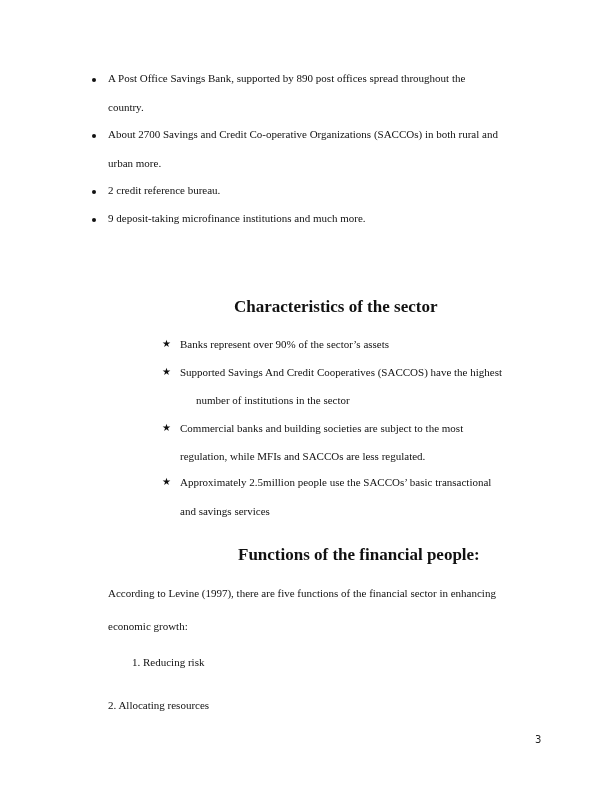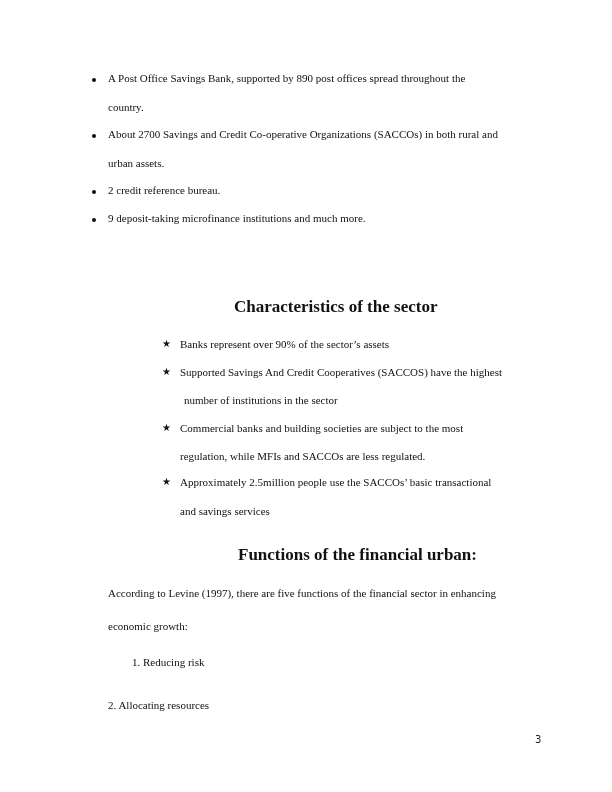--- a/index.html
+++ b/index.html
@@ -46,49 +46,49 @@
 </head>
 <body>
 
 <div>
   <div class="bullet-dot" style="left:92px; top:78px;"></div>
   <div class="abs" style="left:108px; top:72px;"> A Post Office Savings Bank, supported by 890 post offices spread throughout the</div>
   <div class="abs" style="left:108px; top:101px;">country.</div>
 
   <div class="bullet-dot" style="left:92px; top:134px;"></div>
   <div class="abs" style="left:108px; top:128px;">About 2700 Savings and Credit Co-operative Organizations (SACCOs) in both rural and</div>
-  <div class="abs" style="left:108px; top:157px;">urban assets.</div>
+  <div class="abs" style="left:108px; top:157px;">urban more.</div>
 
   <div class="bullet-dot" style="left:92px; top:190px;"></div>
   <div class="abs" style="left:108px; top:184px;"> 2 credit reference bureau.</div>
 
   <div class="bullet-dot" style="left:92px; top:218px;"></div>
   <div class="abs" style="left:108px; top:212px;">9 deposit-taking microfinance institutions and much more.</div>
 </div>
 
 <div class="heading" style="left:234px; top:297px;">Characteristics of the sector</div>
 
 <div>
   <span class="star" style="left:162px; top:339px;">★</span>
   <div class="abs" style="left:180px; top:338px;text-align:right;">Banks represent over 90% of the sector’s assets</div>
 
   <span class="star" style="left:162px; top:367px;">★</span>
   <div class="abs" style="left:180px; top:366px;text-align:right;">Supported Savings And Credit Cooperatives (SACCOS) have the highest</div>
-  <div class="abs" style="left:184px; top:394px;">number of institutions in the sector</div>
+  <div class="abs" style="left:196px; top:394px;">number of institutions in the sector</div>
 
   <span class="star" style="left:162px; top:423px;">★</span>
   <div class="abs" style="left:180px; top:422px;">Commercial banks and building societies are subject to the most</div>
   <div class="abs" style="left:180px; top:450px;">regulation, while MFIs and SACCOs are less regulated.</div>
 
   <span class="star" style="left:162px; top:477px;">★</span>
   <div class="abs" style="left:180px; top:476px;">Approximately 2.5million people use the SACCOs’ basic transactional</div>
   <div class="abs" style="left:180px; top:505px;text-align:center;">and savings services</div>
 </div>
 
-<div class="heading" style="left:238px; top:545px;">Functions of the financial urban:</div>
+<div class="heading" style="left:238px; top:545px;">Functions of the financial people:</div>
 
 <div class="abs" style="left:108px; top:587px;">According to Levine (1997), there are five functions of the financial sector in enhancing</div>
 <div class="abs" style="left:108px; top:620px;">economic growth:</div>
 
 <div class="abs" style="left:108px; top:656px;margin-left:24px;">1. Reducing risk</div>
 <div class="abs" style="left:108px; top:699px;">2. Allocating resources</div>
 
 <div class="page-num" style="left:535px; top:734px;">3</div>
 
 </body></html>

